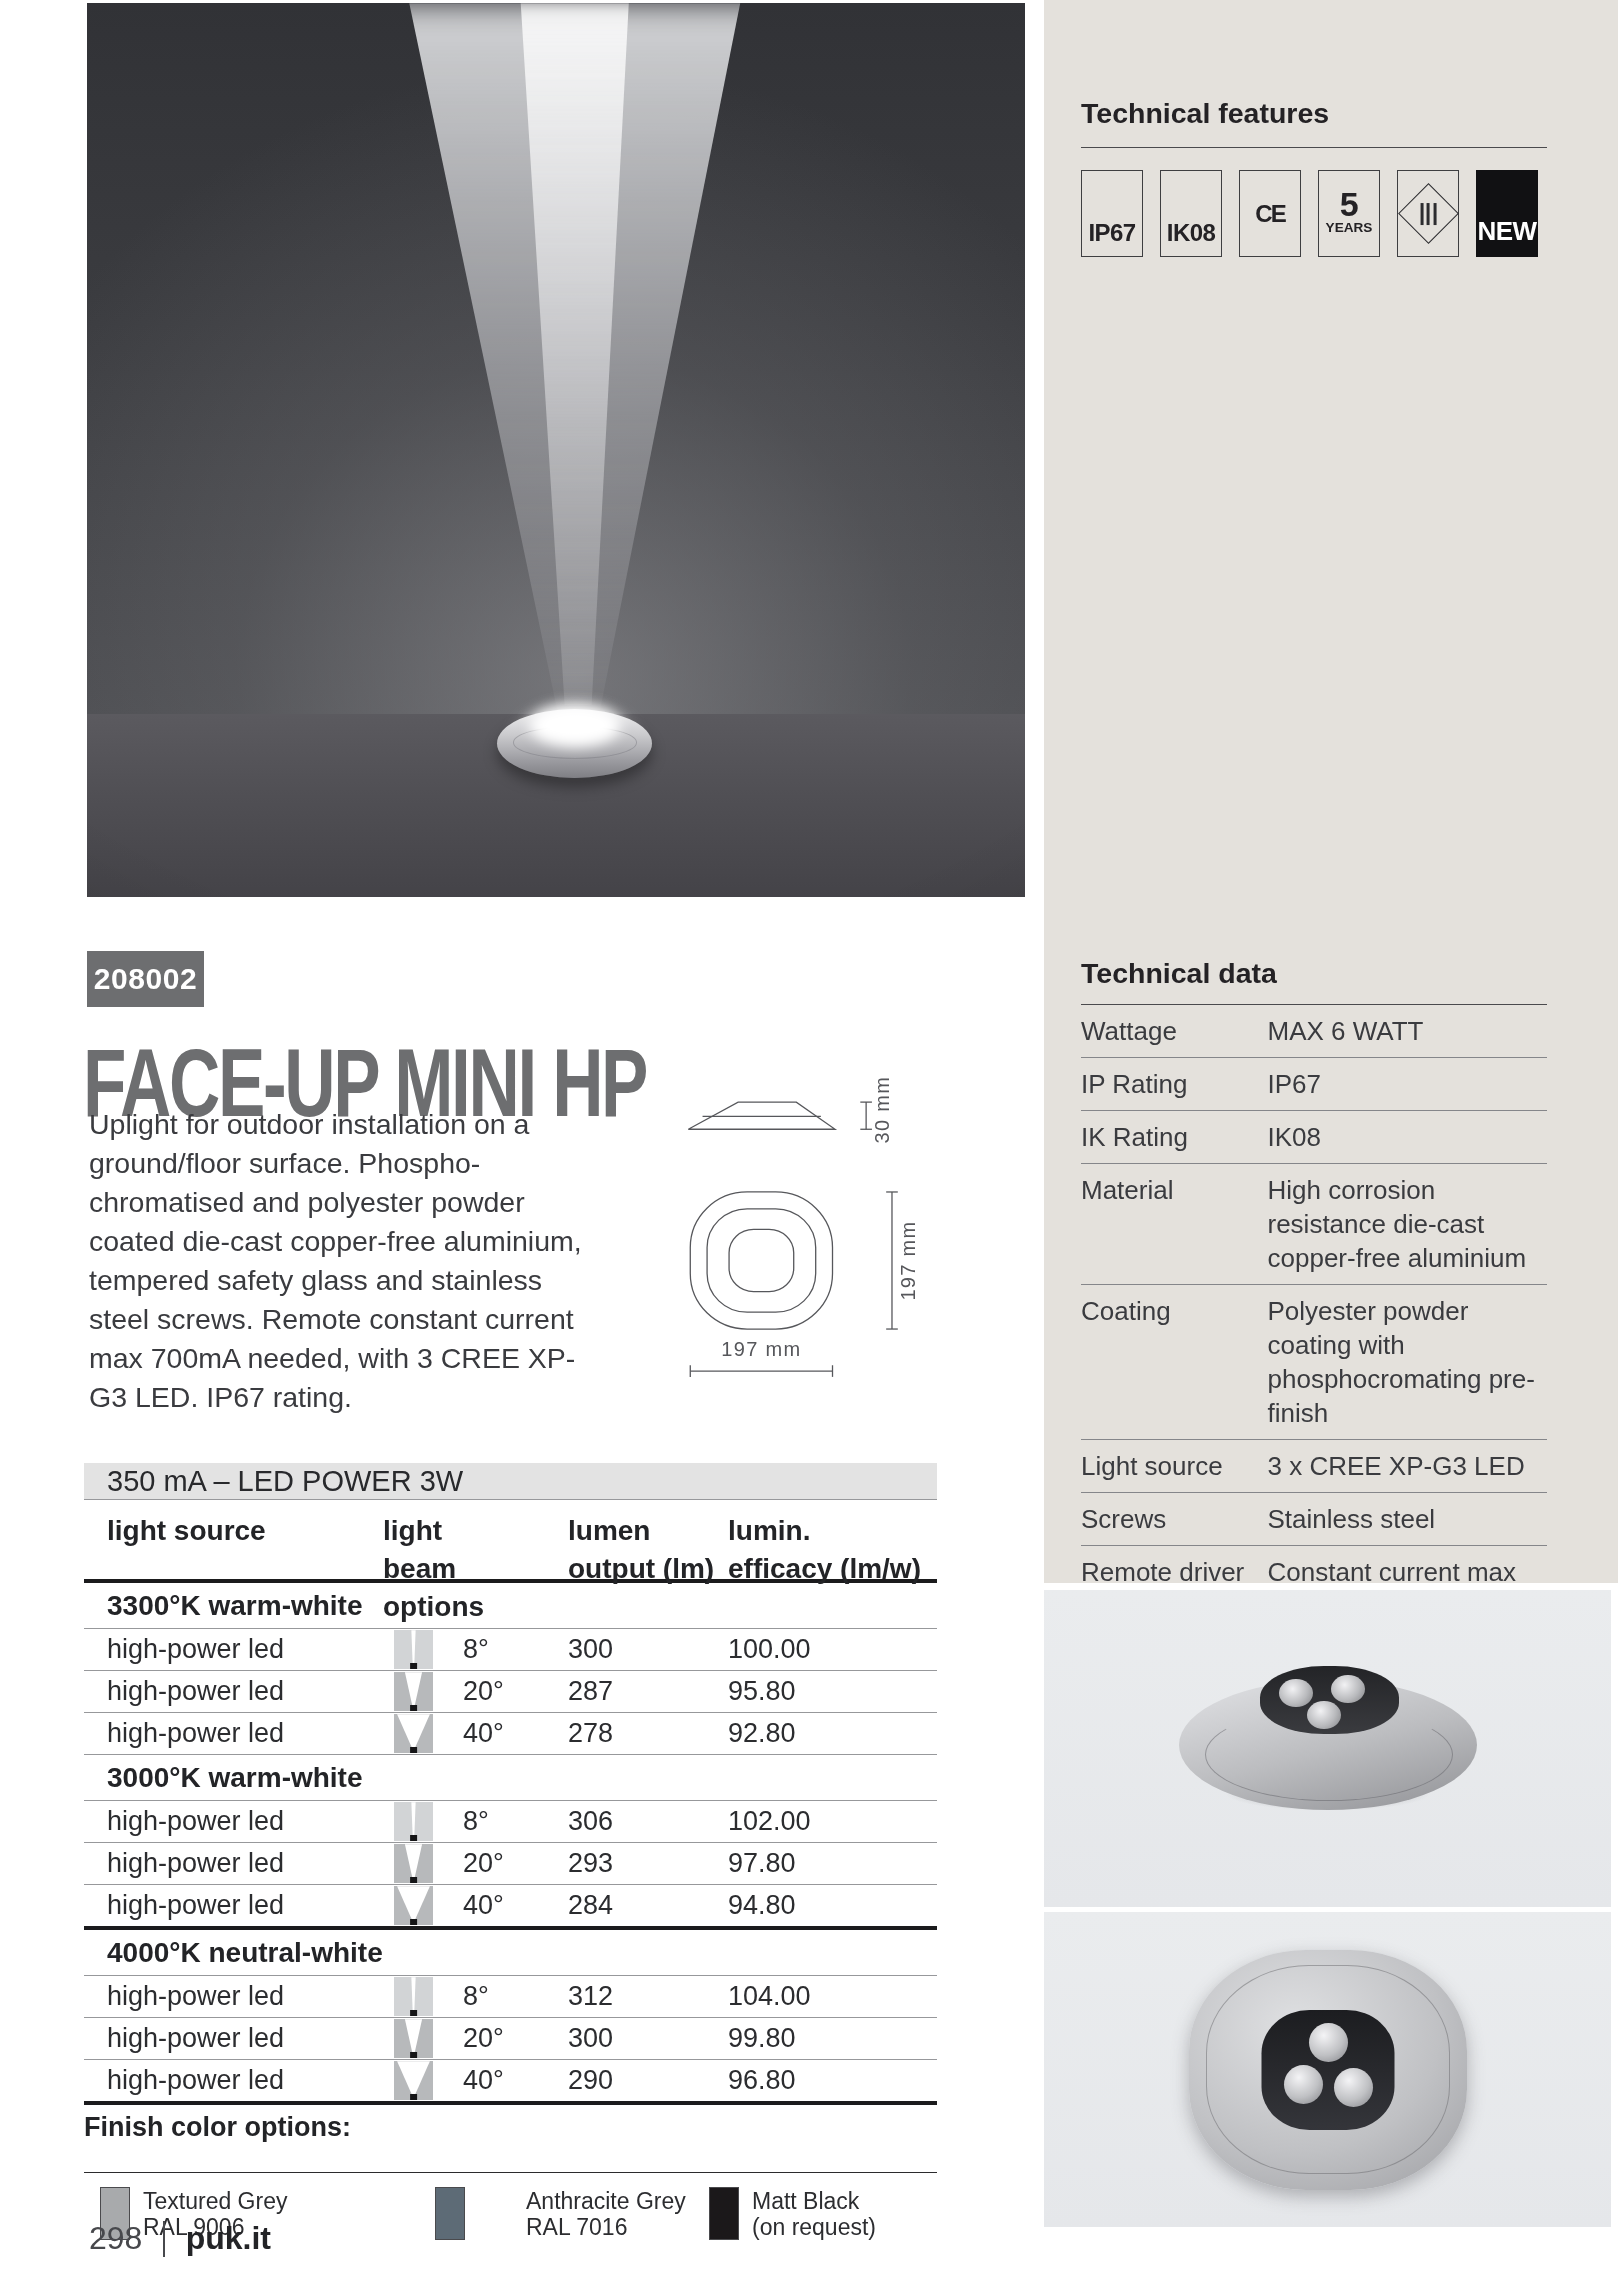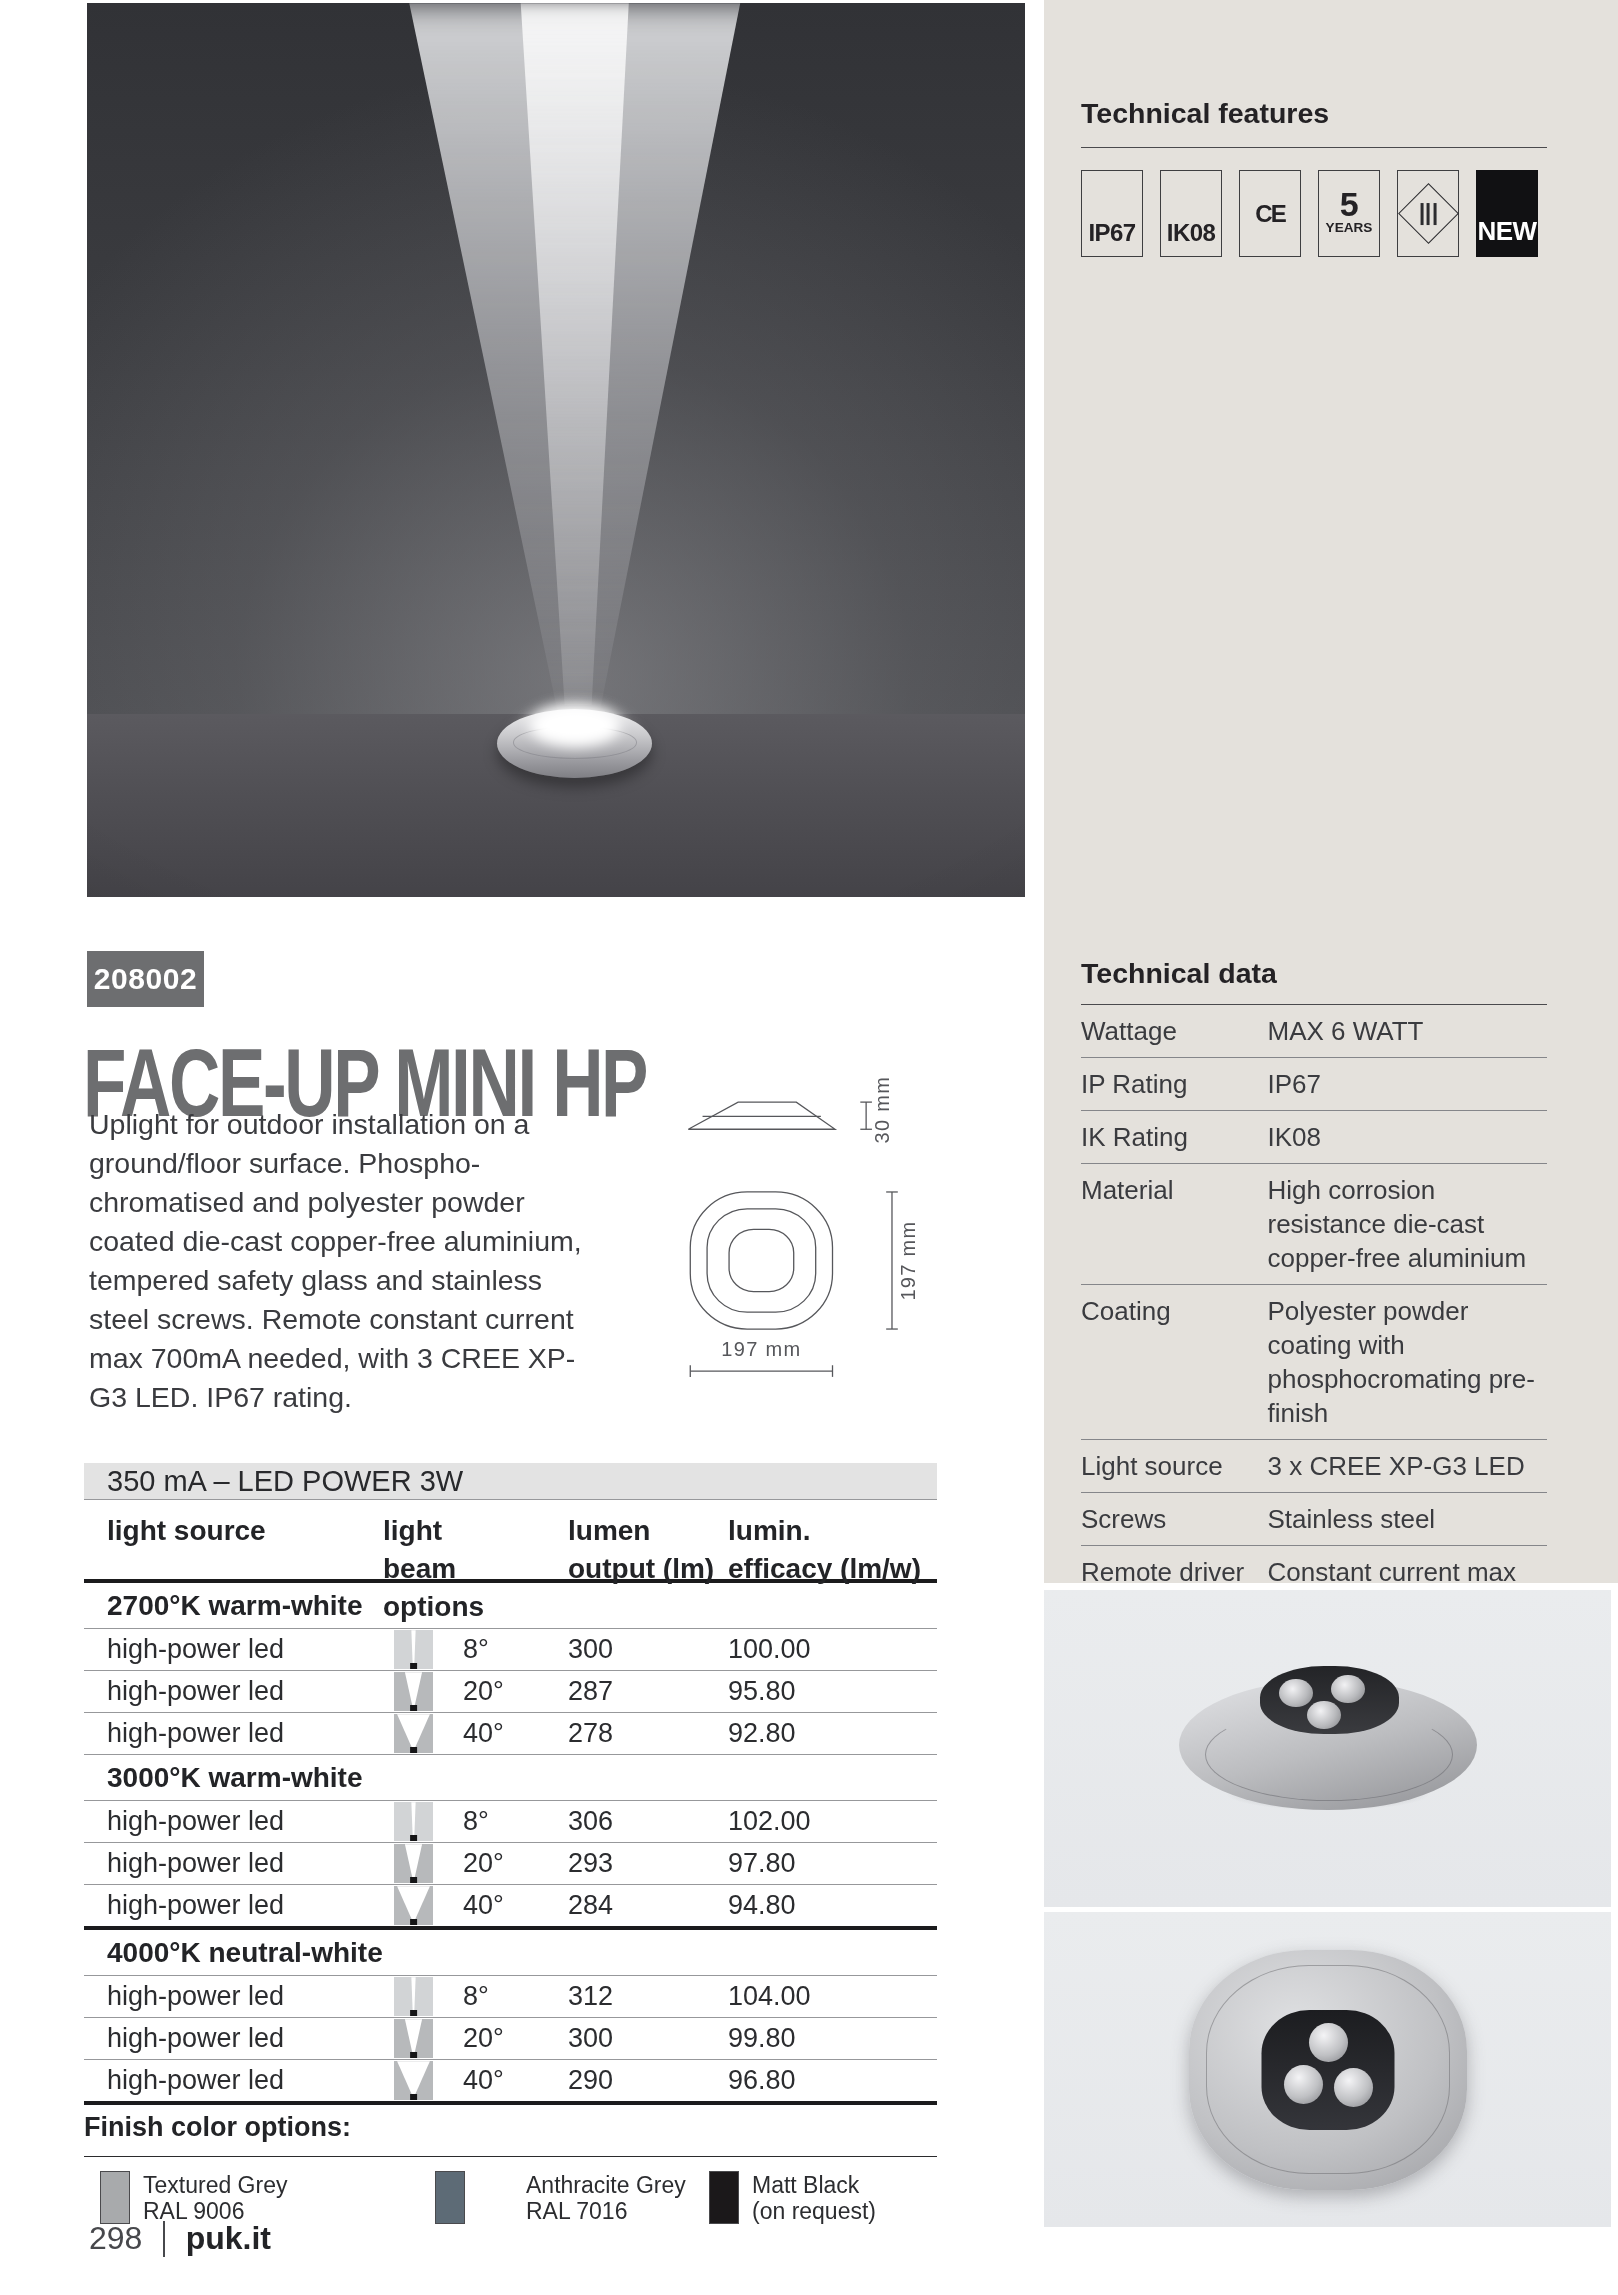--- a/index.html
+++ b/index.html
@@ -85,21 +85,21 @@
   .spec-row .deg{position:absolute;left:379px;}
   .spec-row .lum{position:absolute;left:484px;}
   .spec-row .eff{position:absolute;left:644px;}
   .beam-ico{position:absolute;left:310px;top:1.3px;width:39px;height:39px;background:#b7b9bb;}
   .beam-ico.narrow{background:#d2d4d6;}
   .beam-ico .wedge{position:absolute;inset:0;background:#ffffff;}
   .beam-ico .dot{position:absolute;left:50%;bottom:0;transform:translateX(-50%);width:7.8px;height:6.5px;background:#151517;}
 
   
   .finish{position:absolute;left:84px;top:2112px;width:853px;}
-  .fin-heading{font-size:27px;font-weight:bold;color:#232427;padding-bottom:13px;border-bottom:1.9px solid #2b2b2d;}
+  .fin-heading{font-size:27px;font-weight:bold;color:#232427;padding-bottom:29px;border-bottom:1.9px solid #2b2b2d;}
   .fin-row{position:relative;height:78px;margin-top:14px;}
   .fin-opt{position:absolute;top:0;display:flex;}
   .fin-opt .swatch{width:30px;height:53px;border:1.9px solid #4a4a4d;box-sizing:border-box;margin-right:13px;}
   .fin-opt .txt{font-size:23px;line-height:26px;color:#2c2d30;padding-top:1.3px;}
 
   
   .footer{position:absolute;left:89px;top:2220px;display:flex;align-items:center;font-size:32px;color:#47484c;}
   .footer .bar{display:inline-block;width:1.3px;height:36px;background:#47484c;margin:0 21px;}
   .footer .site{font-weight:bold;color:#232427;}
 
@@ -262,21 +262,21 @@
 
   <div class="spec">
     <div class="spec-band">350 mA – LED POWER 3W</div>
     <div class="spec-header">
       <span class="sh-c1">light source</span>
       <span class="sh-c2">light beam options</span>
       <span class="sh-c3">lumen output (lm)</span>
       <span class="sh-c4">lumin. efficacy (lm/w)</span>
     </div>
     <div id="spec-body">
-        <div class="sec-header">2700°K warm-white</div>
+        <div class="sec-header">3300°K warm-white</div>
         <div class="spec-row">
           <span class="src">high-power led</span>
           <span class="beam-ico narrow">
             <span class="wedge" style="clip-path: polygon(44.5% 0px, 55.5% 0px, 52% 90%, 48% 90%);"></span>
             <span class="dot"></span>
           </span>
           <span class="deg">8°</span>
           <span class="lum">300</span>
           <span class="eff">100.00</span>
         </div>

